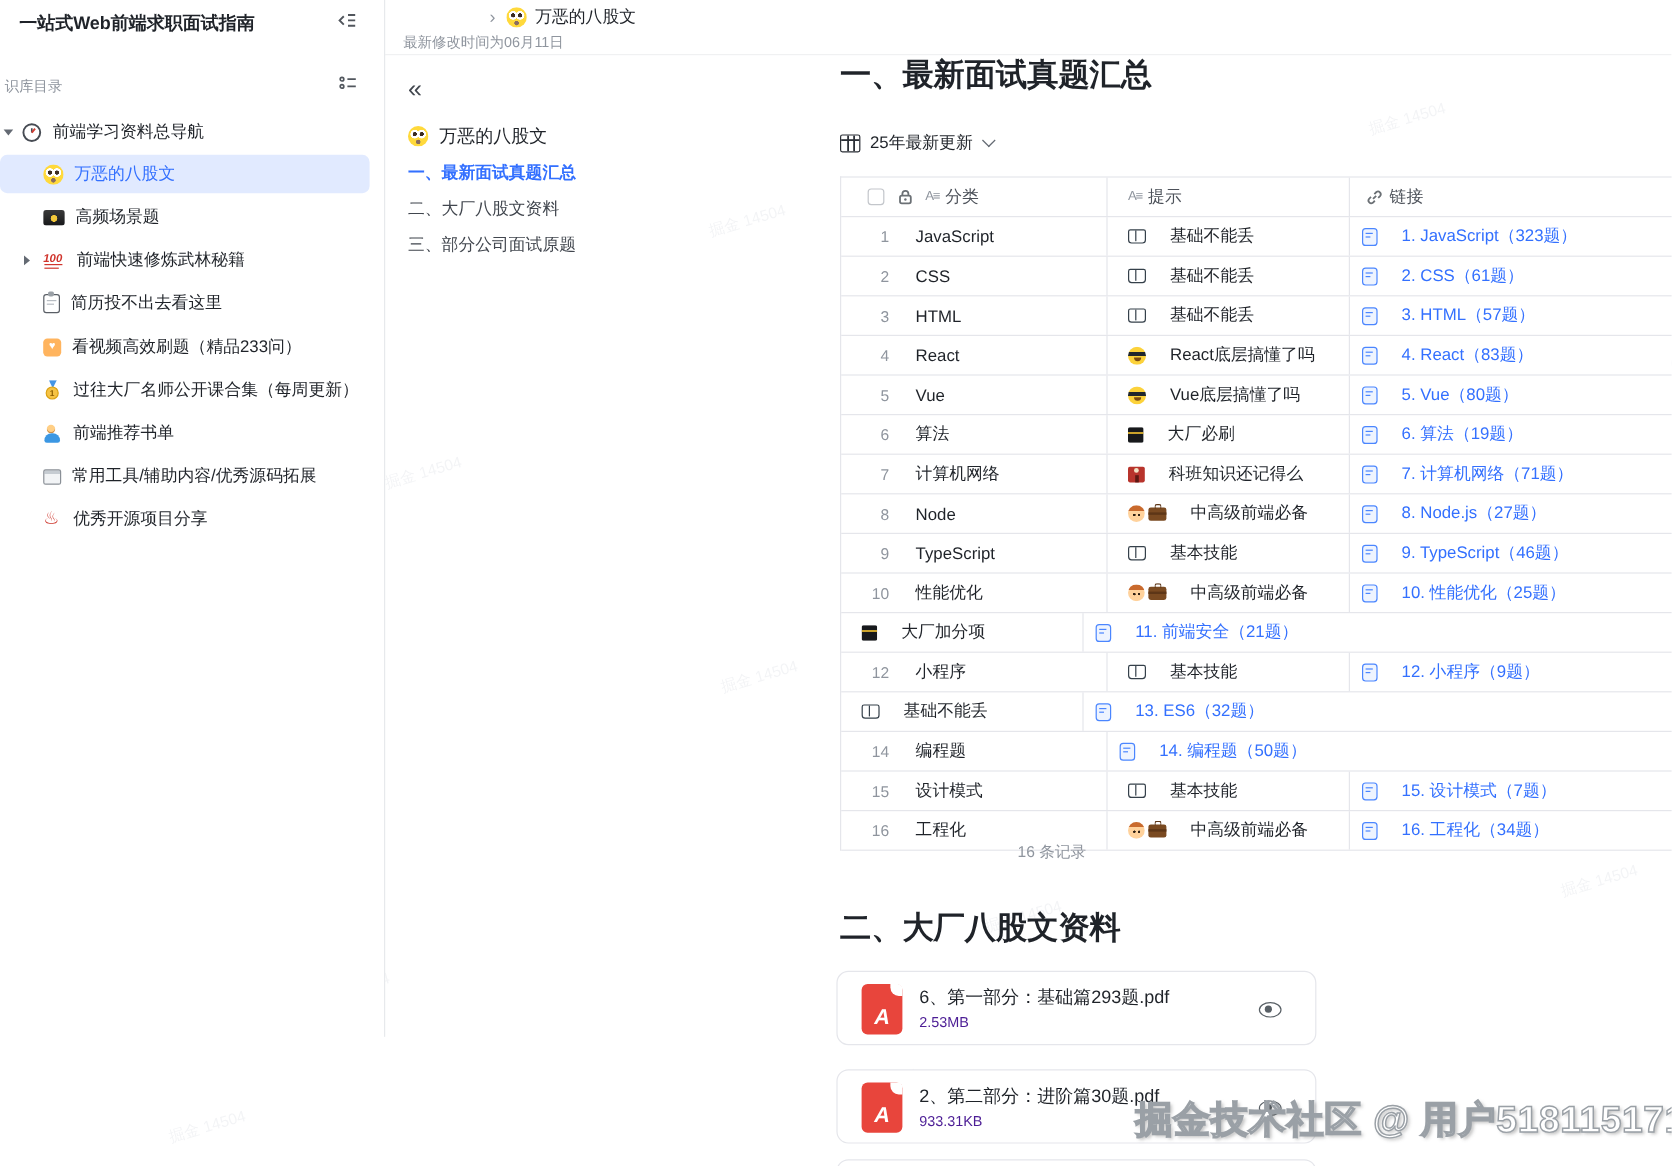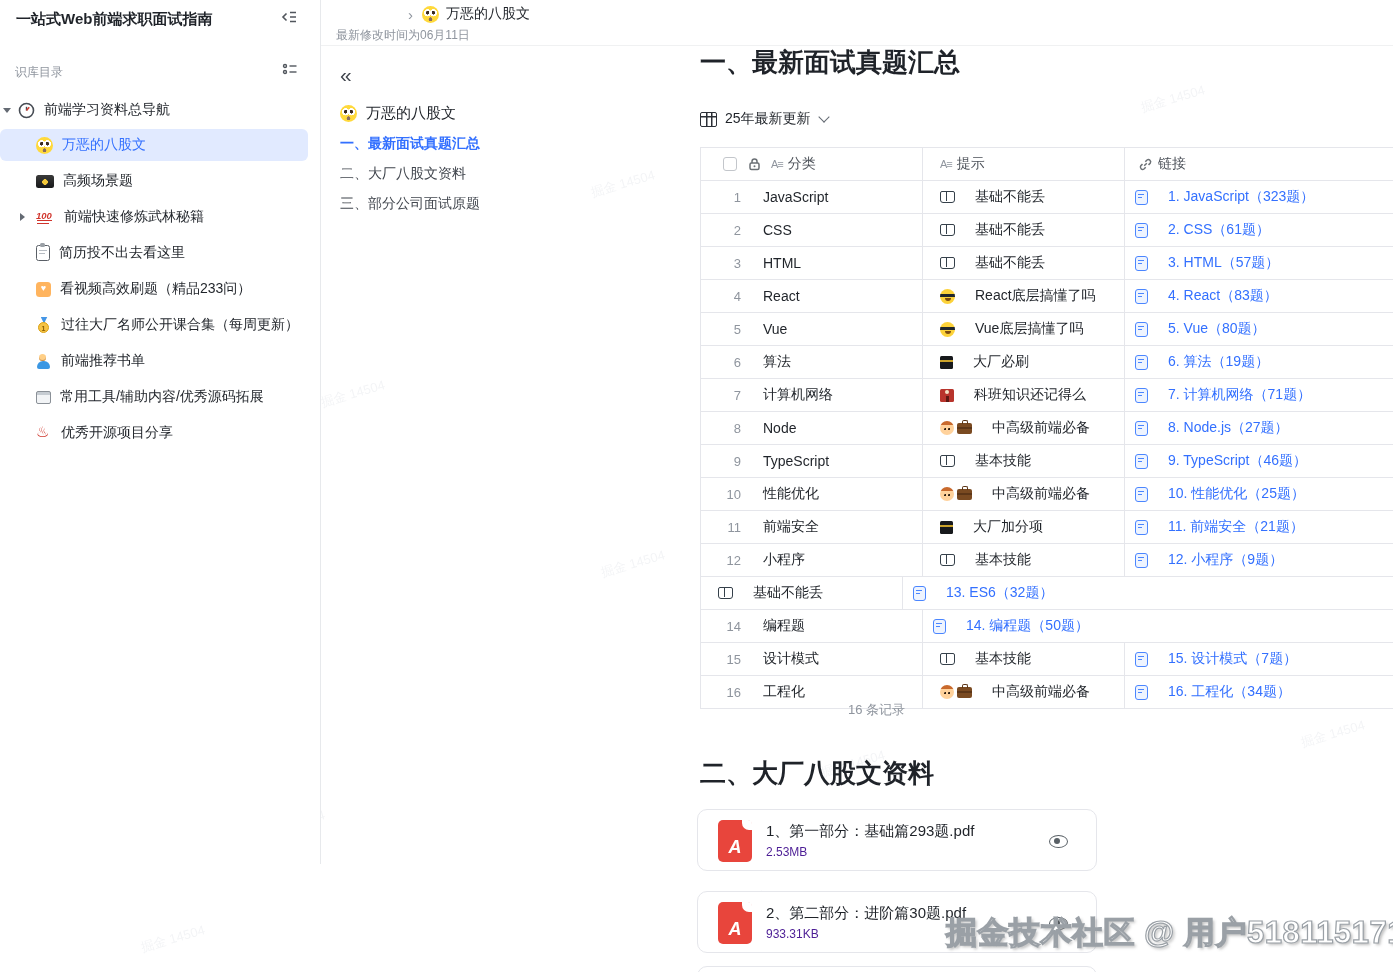--- a/index.html
+++ b/index.html
@@ -2,21 +2,21 @@
 <html><head>
 <meta charset="utf-8">
 <style>
   html,body{margin:0;padding:0;}
   body{position:relative;width:1393px;height:972px;overflow:hidden;background:#fff;
        font-family:"Liberation Sans","DejaVu Sans",sans-serif;color:#1f2329;}
   
   .sidebar{position:absolute;left:0;top:0;width:320px;height:864px;background:#fff;border-right:1px solid #e7e9ec;z-index:10;}
   .sb-title{position:absolute;left:16px;top:10px;font-size:15px;font-weight:700;white-space:nowrap;}
   .sb-collapse{position:absolute;right:22px;top:9px;cursor:pointer;}
-  .sb-sec{position:absolute;left:4px;top:64px;font-size:12px;color:#8f959e;margin-left:11px;}
+  .sb-sec{position:absolute;left:4px;top:64px;font-size:12px;color:#8f959e;}
   .sb-sort{position:absolute;right:22px;top:62px;cursor:pointer;}
   .sb-root{position:absolute;left:0;top:95px;height:30px;display:flex;align-items:center;width:100%;}
   .sb-root .lbl{margin-left:9px;font-size:14px;}
   .sb-list{position:absolute;left:0;top:129px;right:0;}
   .sb-item{height:32px;margin:0 12px 4px 0;display:flex;align-items:center;padding-left:36px;border-radius:6px;position:relative;cursor:pointer;}
   .sb-item .em{margin-right:9px;}
   .sb-item.active{background:#e1eaff;}
   .sb-item.active .sb-label{color:#3370ff;}
   .sb-label{font-size:14px;white-space:nowrap;}
   .sb-item .tri-r{position:absolute;left:20px;}
@@ -385,24 +385,20 @@
         <span class="ic ic-boy"></span>
         <span class="ic ic-briefcase"></span>
         <span class="hint-txt">中高级前端必备</span>
       </div>
       <div class="td c3">
         <span class="doc-ic"></span>
         <a class="link-a">10. 性能优化（25题）</a>
       </div>
     </div>
   <div class="tr">
-      <div class="td c1">
-        <span class="rownum">11</span>
-        <span class="cat">前端安全</span>
-      </div>
       <div class="td c2">
         <span class="ic ic-kaaba"></span>
         <span class="hint-txt">大厂加分项</span>
       </div>
       <div class="td c3">
         <span class="doc-ic"></span>
         <a class="link-a">11. 前端安全（21题）</a>
       </div>
     </div>
   <div class="tr">
@@ -469,21 +465,21 @@
       </div>
     </div>
 </div>
 
 <div class="tbl-footer">16 条记录</div>
 
 <div class="h1 t2">二、大厂八股文资料</div>
 
 <div class="card card1">
   <span class="pdfic"></span>
-  <span class="fname">1、第一部分：基础篇293题.pdf</span>
+  <span class="fname">6、第一部分：基础篇293题.pdf</span>
   <span class="fsize">2.53MB</span>
   <span class="eye"></span>
 </div>
 <div class="card card2">
   <span class="pdfic"></span>
   <span class="fname">2、第二部分：进阶篇30题.pdf</span>
   <span class="fsize">933.31KB</span>
   <span class="eye"></span>
 </div>
 <div class="card card3"></div>

